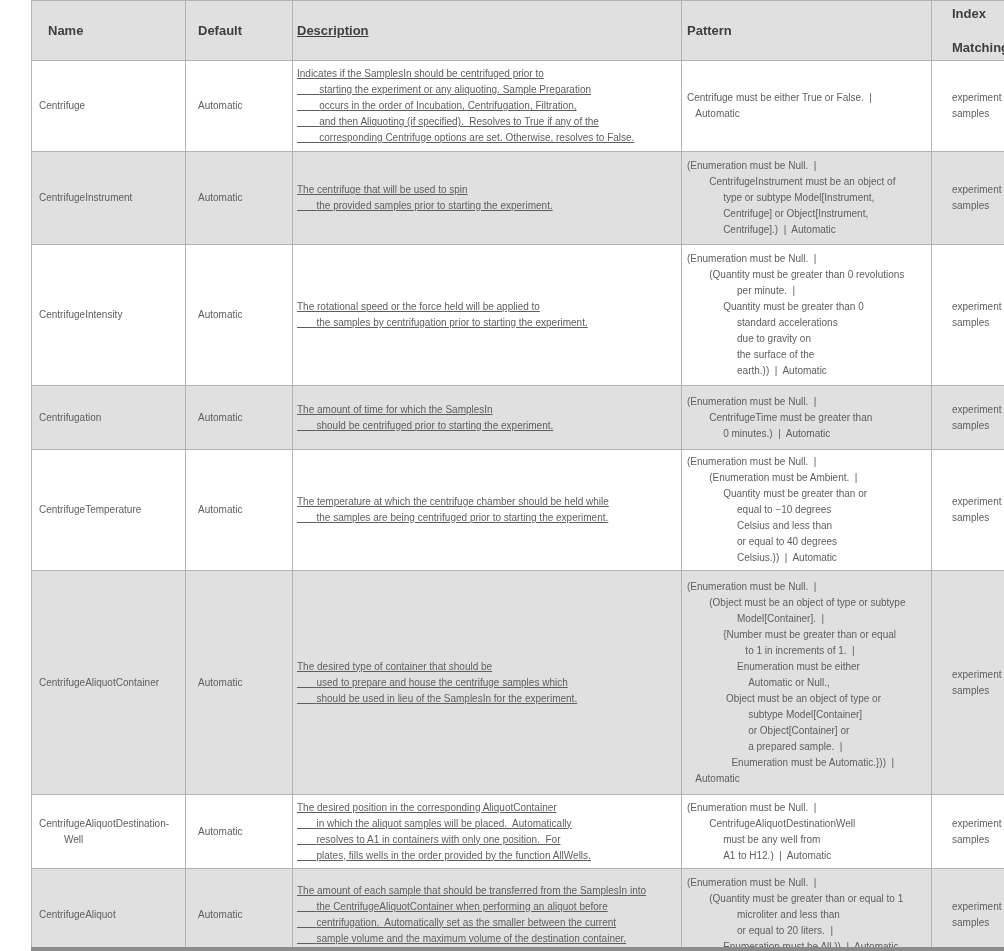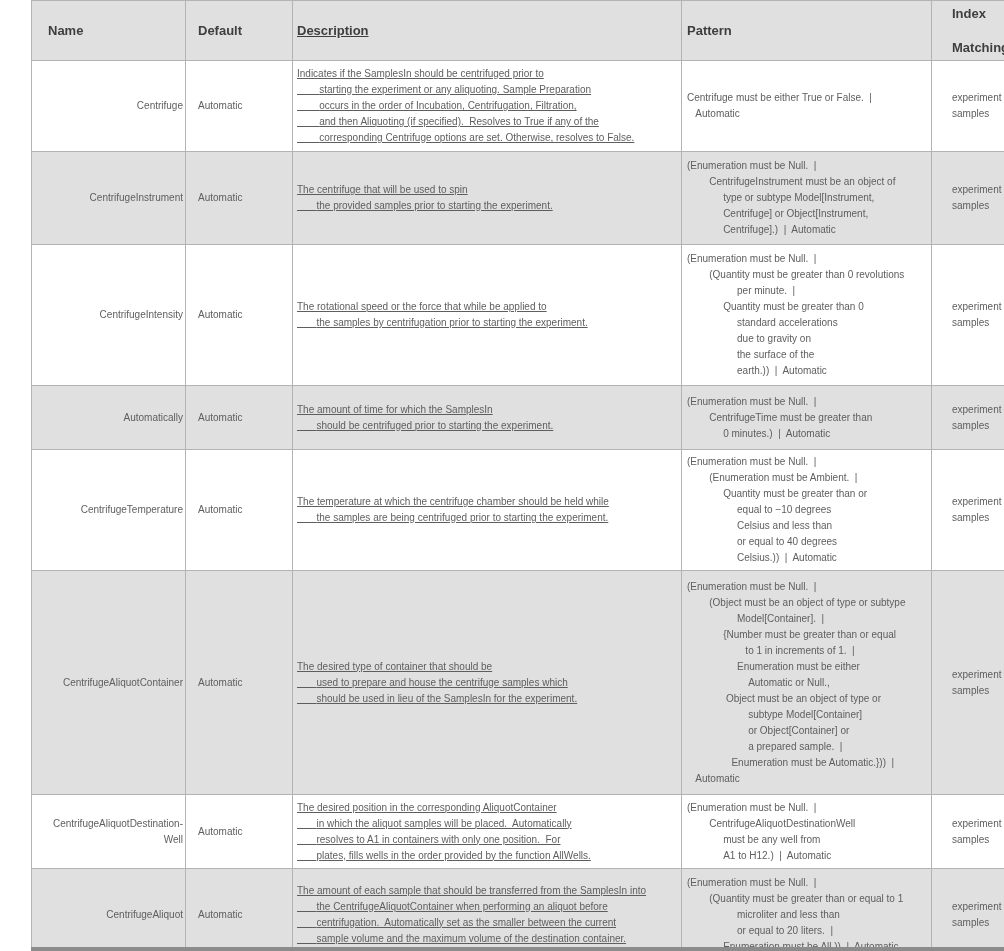--- a/index.html
+++ b/index.html
@@ -46,21 +46,21 @@
   }
   thead th {
     background: #e0e0e0;
     color: #3e3e3e;
     font-size: 13px;
     line-height: 17px;
     font-weight: 700;
     height: 47px;
   }
   th.col-name { padding-left: 16px; }
-  td.col-name { padding-left: 7px; padding-right: 2px; text-align: right; }
+  td.col-name { padding-left: 7px; padding-right: 2px; }
   td.col-default, th.col-default { padding-left: 12px; }
   td.col-desc, th.col-desc { padding-left: 4px; text-decoration: underline; }
   td.col-pattern, th.col-pattern { padding-left: 5px; }
   td.col-index, th.col-index { padding-left: 20px; border-right: 5px solid #15803d; }
 
   tbody tr:nth-child(even) td { background: #e0e0e0; }
   tbody tr:nth-child(odd) td { background: #ffffff; }
 </style>
 </head>
 <body>
@@ -105,34 +105,34 @@
     <td class="col-pattern">(Enumeration must be Null.  |
         CentrifugeInstrument must be an object of
              type or subtype Model[Instrument,
              Centrifuge] or Object[Instrument,
              Centrifuge].)  |  Automatic</td>
     <td class="col-index">experiment samples</td>
   </tr>
         <tr style="height: 141px;">
     <td class="col-name">CentrifugeIntensity</td>
     <td class="col-default">Automatic</td>
-    <td class="col-desc">The rotational speed or the force that while be applied to
+    <td class="col-desc">The rotational speed or the force held will be applied to
        the samples by centrifugation prior to starting the experiment.</td>
     <td class="col-pattern">(Enumeration must be Null.  |
         (Quantity must be greater than 0 revolutions
                   per minute.  |
              Quantity must be greater than 0
                   standard accelerations
                   due to gravity on
                   the surface of the
                   earth.))  |  Automatic</td>
     <td class="col-index">experiment samples</td>
   </tr>
         <tr style="height: 64px;">
-    <td class="col-name">Automatically</td>
+    <td class="col-name">Centrifugation</td>
     <td class="col-default">Automatic</td>
     <td class="col-desc">The amount of time for which the SamplesIn
        should be centrifuged prior to starting the experiment.</td>
     <td class="col-pattern">(Enumeration must be Null.  |
         CentrifugeTime must be greater than
              0 minutes.)  |  Automatic</td>
     <td class="col-index">experiment samples</td>
   </tr>
         <tr style="height: 121px;">
     <td class="col-name">CentrifugeTemperature</td>

